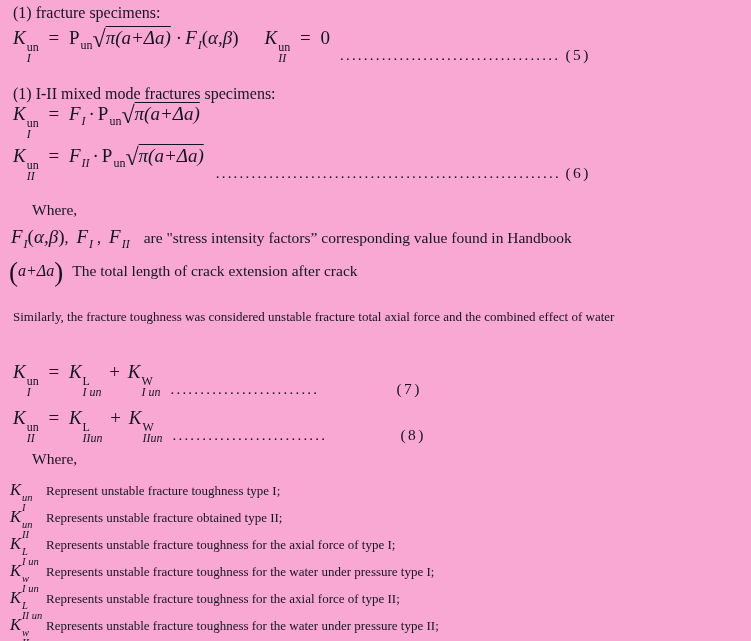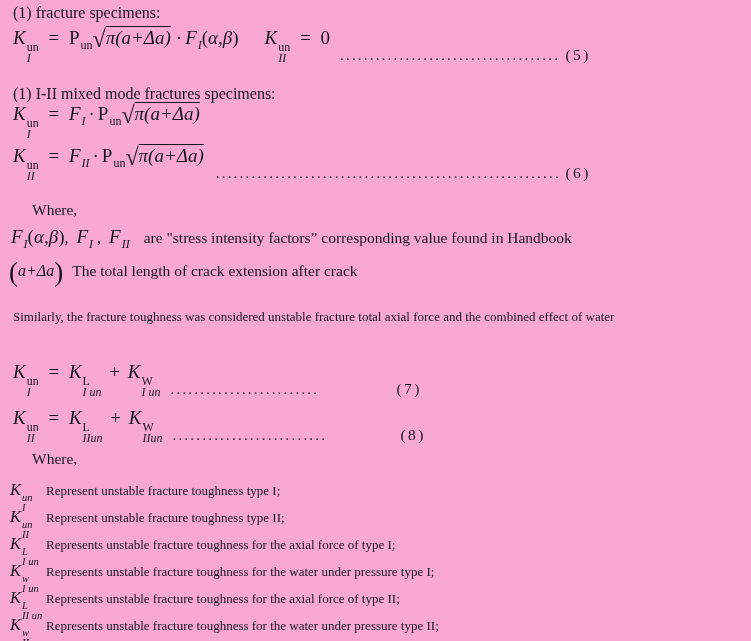--- a/index.html
+++ b/index.html
@@ -140,21 +140,21 @@
 
   <div class="abs defs" style="left:10px;top:477px">
 
     <div class="defrow">
       <span class="dsymwrap"><span class="dsym">K</span><span class="dst"><span>un</span><span>I</span></span></span>
       <span class="ddesc">Represent unstable fracture toughness type I;</span>
     </div>
 
     <div class="defrow">
       <span class="dsymwrap"><span class="dsym">K</span><span class="dst"><span>un</span><span>II</span></span></span>
-      <span class="ddesc">Represent unstable fracture toughness type II;</span>
+      <span class="ddesc">Represents unstable fracture obtained type II;</span>
     </div>
 
     <div class="defrow">
       <span class="dsymwrap"><span class="dsym">K</span><span class="dst"><span>L</span><span>I un</span></span></span>
       <span class="ddesc">Represents unstable fracture toughness for the axial force of type I;</span>
     </div>
 
     <div class="defrow">
       <span class="dsymwrap"><span class="dsym">K</span><span class="dst"><span>w</span><span>I un</span></span></span>
       <span class="ddesc">Represents unstable fracture toughness for the water under pressure type I;</span>

